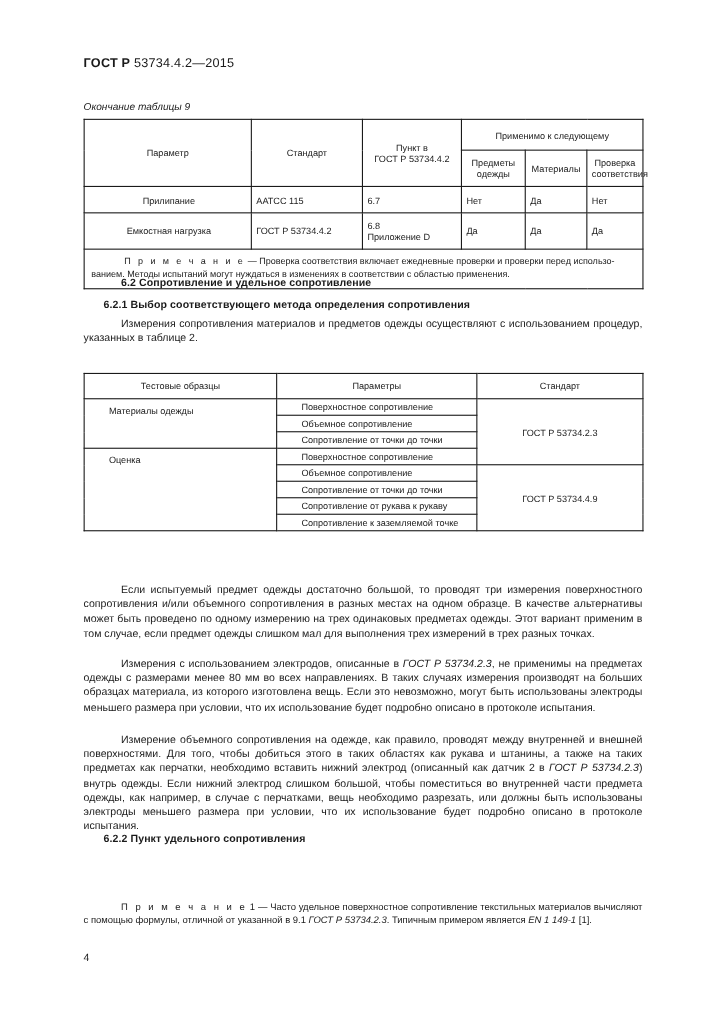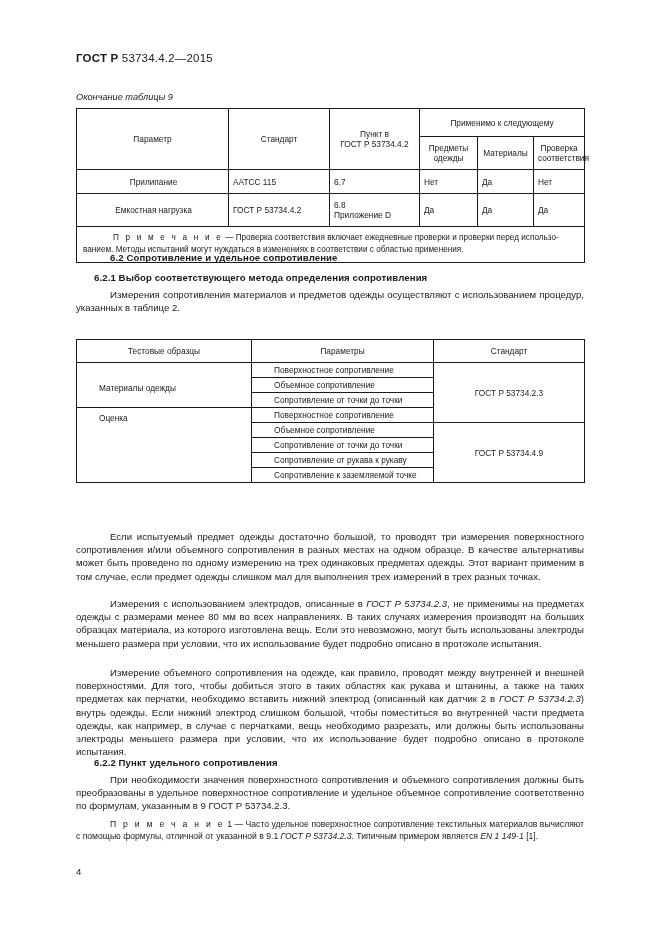--- a/index.html
+++ b/index.html
@@ -217,21 +217,21 @@
       <col style="width:151px">
     </colgroup>
     <tbody>
       <tr>
         <td class="hd">Тестовые образцы</td>
         <td class="hd">Параметры</td>
         <td class="hd">Стандарт</td>
       </tr>
 
       <tr>
-        <td class="c1" rowspan="3" style="vertical-align:top;padding-top:20px">Материалы одежды</td>
+        <td class="c1" rowspan="3" style="vertical-align:top;padding-top:5px">Материалы одежды</td>
         <td class="c2">Поверхностное сопротивление</td>
         <td class="c3" rowspan="4">ГОСТ Р 53734.2.3</td>
       </tr>
       <tr>
         <td class="c2">Объемное сопротивление</td>
       </tr>
       <tr>
         <td class="c2">Сопротивление от точки до точки</td>
       </tr>
 
@@ -260,21 +260,20 @@
   <div class="para" style="top:597px">
     <span>Измерения с использованием электродов, описанные в </span><span class="ital">ГОСТ Р 53734.2.3</span><span>, не применимы на предметах одежды с размерами менее 80 мм во всех направлениях. В таких случаях измерения производят на больших образцах материала, из которого изготовлена вещь. Если это невозможно, могут быть использованы электроды меньшего размера при условии, что их использование будет подробно описано в протоколе испытания.</span>
   </div>
 
   <div class="para" style="top:666px">
     <span>Измерение объемного сопротивления на одежде, как правило, проводят между внутренней и внешней поверхностями. Для того, чтобы добиться этого в таких областях как рукава и штанины, а также на таких предметах как перчатки, необходимо вставить нижний электрод (описанный как датчик 2 в </span><span class="ital">ГОСТ Р 53734.2.3</span><span>) внутрь одежды. Если нижний электрод слишком большой, чтобы поместиться во внутренней части предмета одежды, как например, в случае с перчатками, вещь необходимо разрезать, или должны быть использованы электроды меньшего размера при условии, что их использование будет подробно описано в протоколе испытания.</span>
   </div>
 
   <div class="h3" style="top:757px">6.2.2  Пункт удельного сопротивления</div>
 
-  <div class="para" style="top:773px">При необходимости значения поверхностного сопротивления и объемного сопротивления должны быть преобразованы в удельное поверхностное сопротивление и удельное объемное сопротивление соответственно по формулам, указанным в 9 ГОСТ Р 53734.2.3.</div>
 
   <div class="note-block" style="top:818px">
     <span class="nlabel">П р и м е ч а н и е</span><span>  1 — Часто удельное поверхностное сопротивление текстильных материалов вычисляют с помощью формулы, отличной от указанной в 9.1 </span><span class="ital">ГОСТ Р 53734.2.3</span><span>. Типичным примером является </span><span class="ital">EN 1 149-1</span><span> [1].</span>
   </div>
 
   <div class="page-number">4</div>
 
 </div>
 
 </body></html>

